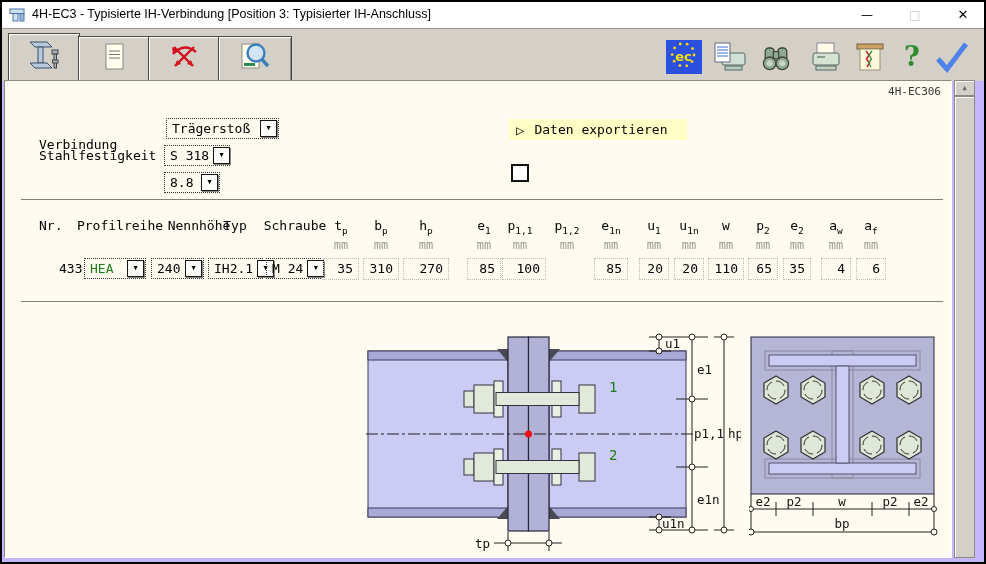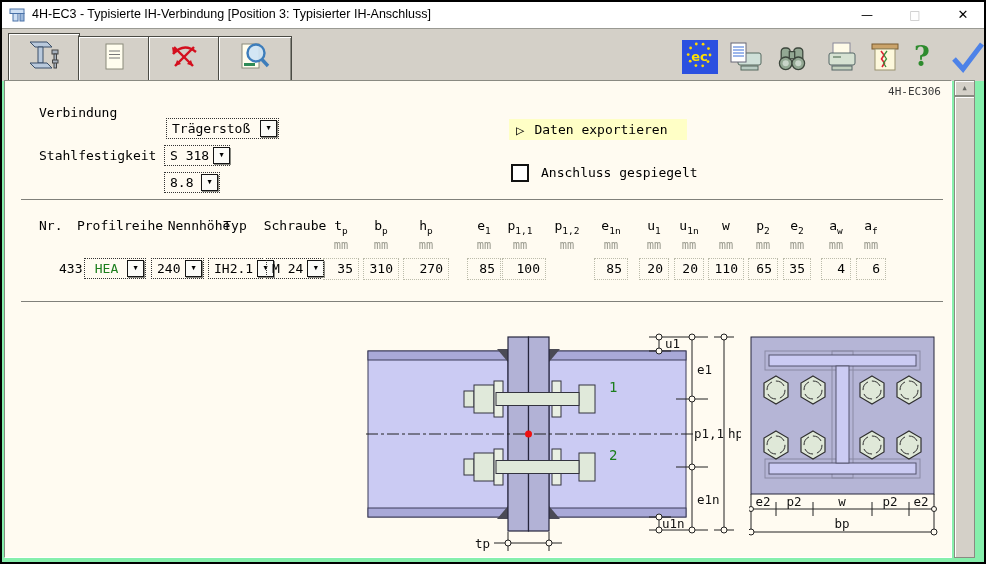--- a/index.html
+++ b/index.html
@@ -1,48 +1,48 @@
 <!DOCTYPE html>
 <html><head>
 <meta charset="utf-8">
 <style>
   html,body{margin:0;padding:0;background:#777;}
-  #window{position:relative;width:986px;height:564px;border:2px solid #000;background:#86efac;
+  #window{position:relative;width:986px;height:564px;border:2px solid #000;background:#c4b5fd;
           box-sizing:border-box;font-family:"DejaVu Sans Mono",monospace;overflow:hidden;}
   
   .titlebar{position:absolute;left:0;top:0;width:982px;height:26px;background:#fff;}
   .title-icon{position:absolute;left:7px;top:5px;width:18px;height:16px;}
   .title-text{position:absolute;left:30px;top:5px;font-family:"Liberation Sans",sans-serif;
               font-size:12.5px;color:#000;white-space:nowrap;}
   .winbtn{position:absolute;top:0;height:26px;width:30px;text-align:center;line-height:26px;
           font-family:"DejaVu Sans",sans-serif;font-size:12px;color:#000;}
   #btn-min{left:850px;} #btn-max{left:898px;color:#c6c6c6;} #btn-close{left:944px;width:34px;font-size:13px;}
   
   .toolbar{position:absolute;left:0;top:26px;width:982px;height:52px;background:#d4d0c8;border-top:1px solid #9a9a93;}
   .tbtn{position:absolute;background:#d4d0c8;border:1px solid #4a4a44;
         box-shadow:inset 1px 1px 0 #ffffff, inset -1px -1px 0 #8a8a82;
         display:flex;align-items:center;justify-content:center;}
   .tbtn.left1{left:6px;top:4px;width:70px;height:47px;}
   .tbtn.left2{left:76px;top:7px;width:70px;height:44px;}
   .tbtn.left3{left:146px;top:7px;width:70px;height:44px;}
   .tbtn.left4{left:216px;top:7px;width:72px;height:44px;}
-  .ticon{position:absolute;top:10px;width:36px;height:36px;display:flex;align-items:center;justify-content:flex-start;margin-left:16px;}
+  .ticon{position:absolute;top:10px;width:36px;height:36px;display:flex;align-items:center;justify-content:center;}
   #ic-ec{left:664px;} #ic-printlist{left:710px;} #ic-binoc{left:756px;} #ic-print{left:806px;}
   #ic-protocol{left:850px;} #ic-help{left:896px;width:28px;} #ic-check{left:930px;width:40px;}
   .help-glyph{font-family:"DejaVu Serif",serif;font-size:27px;font-weight:bold;color:#2e8b2e;line-height:34px;}
   
   .panel{position:absolute;left:2px;top:78px;width:948px;height:478px;background:#fffbf1;
          border-top:1px solid #8a8a82;border-left:1px solid #8a8a82;
          border-right:1px solid #ffffff;border-bottom:1px solid #ffffff;box-sizing:border-box;}
   .pagecode{position:absolute;right:10px;top:4px;font-size:11px;color:#3a3a3a;margin-left:17px;}
   .flabel{position:absolute;left:34px;height:18px;font-size:13px;color:#000;white-space:nowrap;}
   .dd{position:absolute;display:flex;align-items:center;border:1px dotted #333;box-sizing:border-box;
       height:21px;padding:0 1px 0 5px;background:transparent;}
   .dd .val{flex:1;font-size:13px;color:#000;white-space:nowrap;padding-right:4px;}
-  .dd .val.green{color:#1b7e1b;text-align:center;}
+  .dd .val.green{color:#1b7e1b;}
   .dd .btn{width:15px;height:15px;background:#fbfbf7;border:1px solid #141414;box-shadow:1px 1px 0 #8a8a82;
            font-size:7px;line-height:14px;text-align:center;color:#000;flex:0 0 auto;}
   .export{position:absolute;left:504px;top:38px;width:178px;height:21px;background:#ffffc6;
           display:flex;align-items:center;}
   .export .play{font-size:14px;margin:0 10px 0 7px;color:#000;line-height:20px;}
   .export .lbl{font-size:13px;color:#000;}
   .checkbox{position:absolute;left:506px;top:83px;width:14px;height:14px;background:#fff;border:2px solid #111;box-sizing:content-box;}
   .cblabel{position:absolute;left:536px;top:84px;font-size:13px;color:#000;}
   .sep{position:absolute;left:16px;width:922px;height:1px;background:#80807a;}
   
@@ -205,41 +205,40 @@
     <div class="ticon" id="ic-check">
       <svg width="40" height="36" viewBox="0 0 40 36">
         <polyline points="6,20 15,30 34,5" stroke="#4d82e8" stroke-width="5" fill="none"></polyline>
       </svg>
     </div>
   </div>
 
   <div class="panel">
     <span class="pagecode">4H-EC306</span>
 
-    <span class="flabel" style="top:24px">Verbindung</span>
+    <span class="flabel" style="top:56px">Verbindung</span>
     <div class="dd" style="left:161px;top:37px;width:113px">
       <span class="val">Trägerstoß</span>
       <span class="btn">▼</span>
     </div>
     <span class="flabel" style="top:67px">Stahlfestigkeit</span>
     <div class="dd" style="left:159px;top:64px;width:66px">
       <span class="val">S 318</span>
       <span class="btn">▼</span>
     </div>
     <div class="dd" style="left:159px;top:91px;width:56px">
       <span class="val">8.8</span>
       <span class="btn">▼</span>
     </div>
 
     <div class="export">
       <span class="play">▷</span>
       <span class="lbl">Daten exportieren</span>
     </div>
     <div class="checkbox"></div>
-    <span class="cblabel">Anschluss gespiegelt</span>
 
     <div class="sep" style="top:118px"></div>
 
     <div class="th noc" style="left:34px"><span>Nr.</span></div>
     <div class="th" style="left:115px"><span>Profilreihe</span></div>
     <div class="th" style="left:194px"><span>Nennhöhe</span></div>
     <div class="th" style="left:230px"><span>Typ</span></div>
     <div class="th" style="left:290px"><span>Schraube</span></div>
     <div class="th" style="left:336px"><span>t</span><sub>p</sub></div>
     <div class="th" style="left:376px"><span>b</span><sub>p</sub></div>

